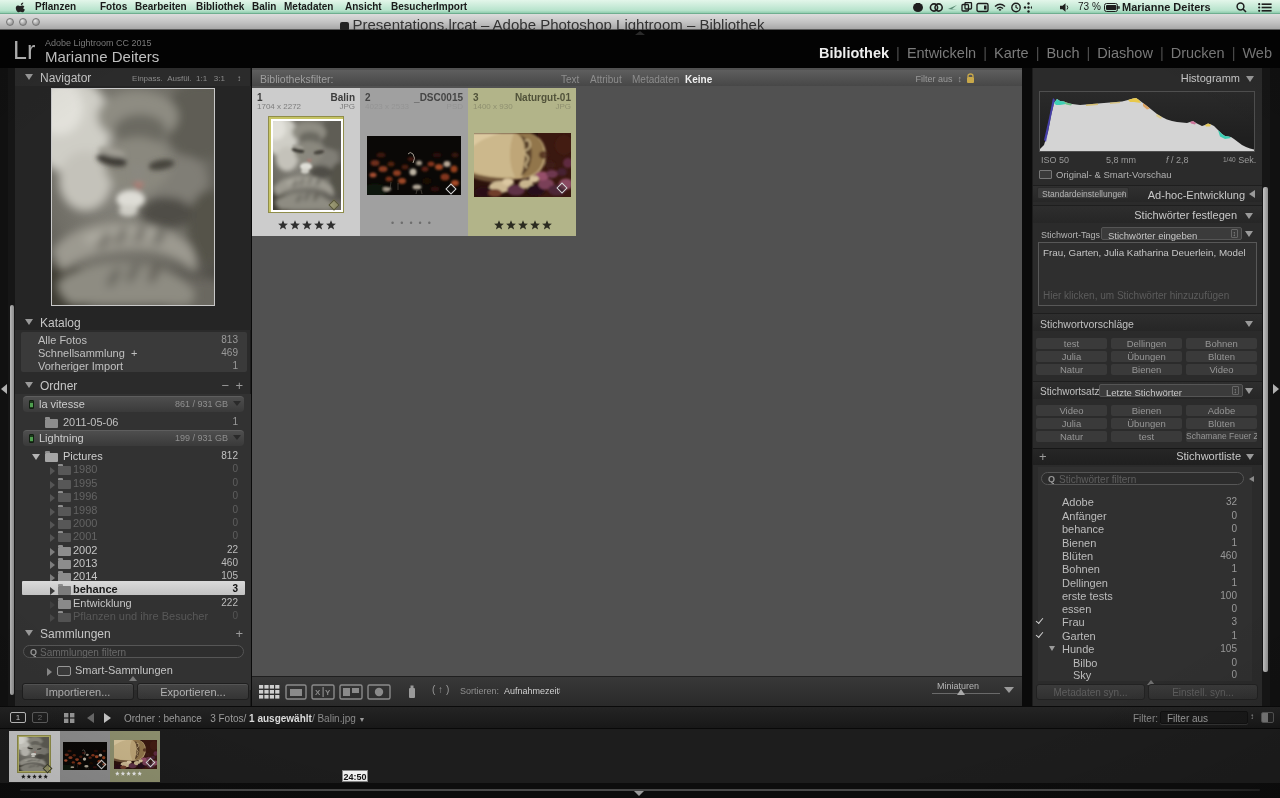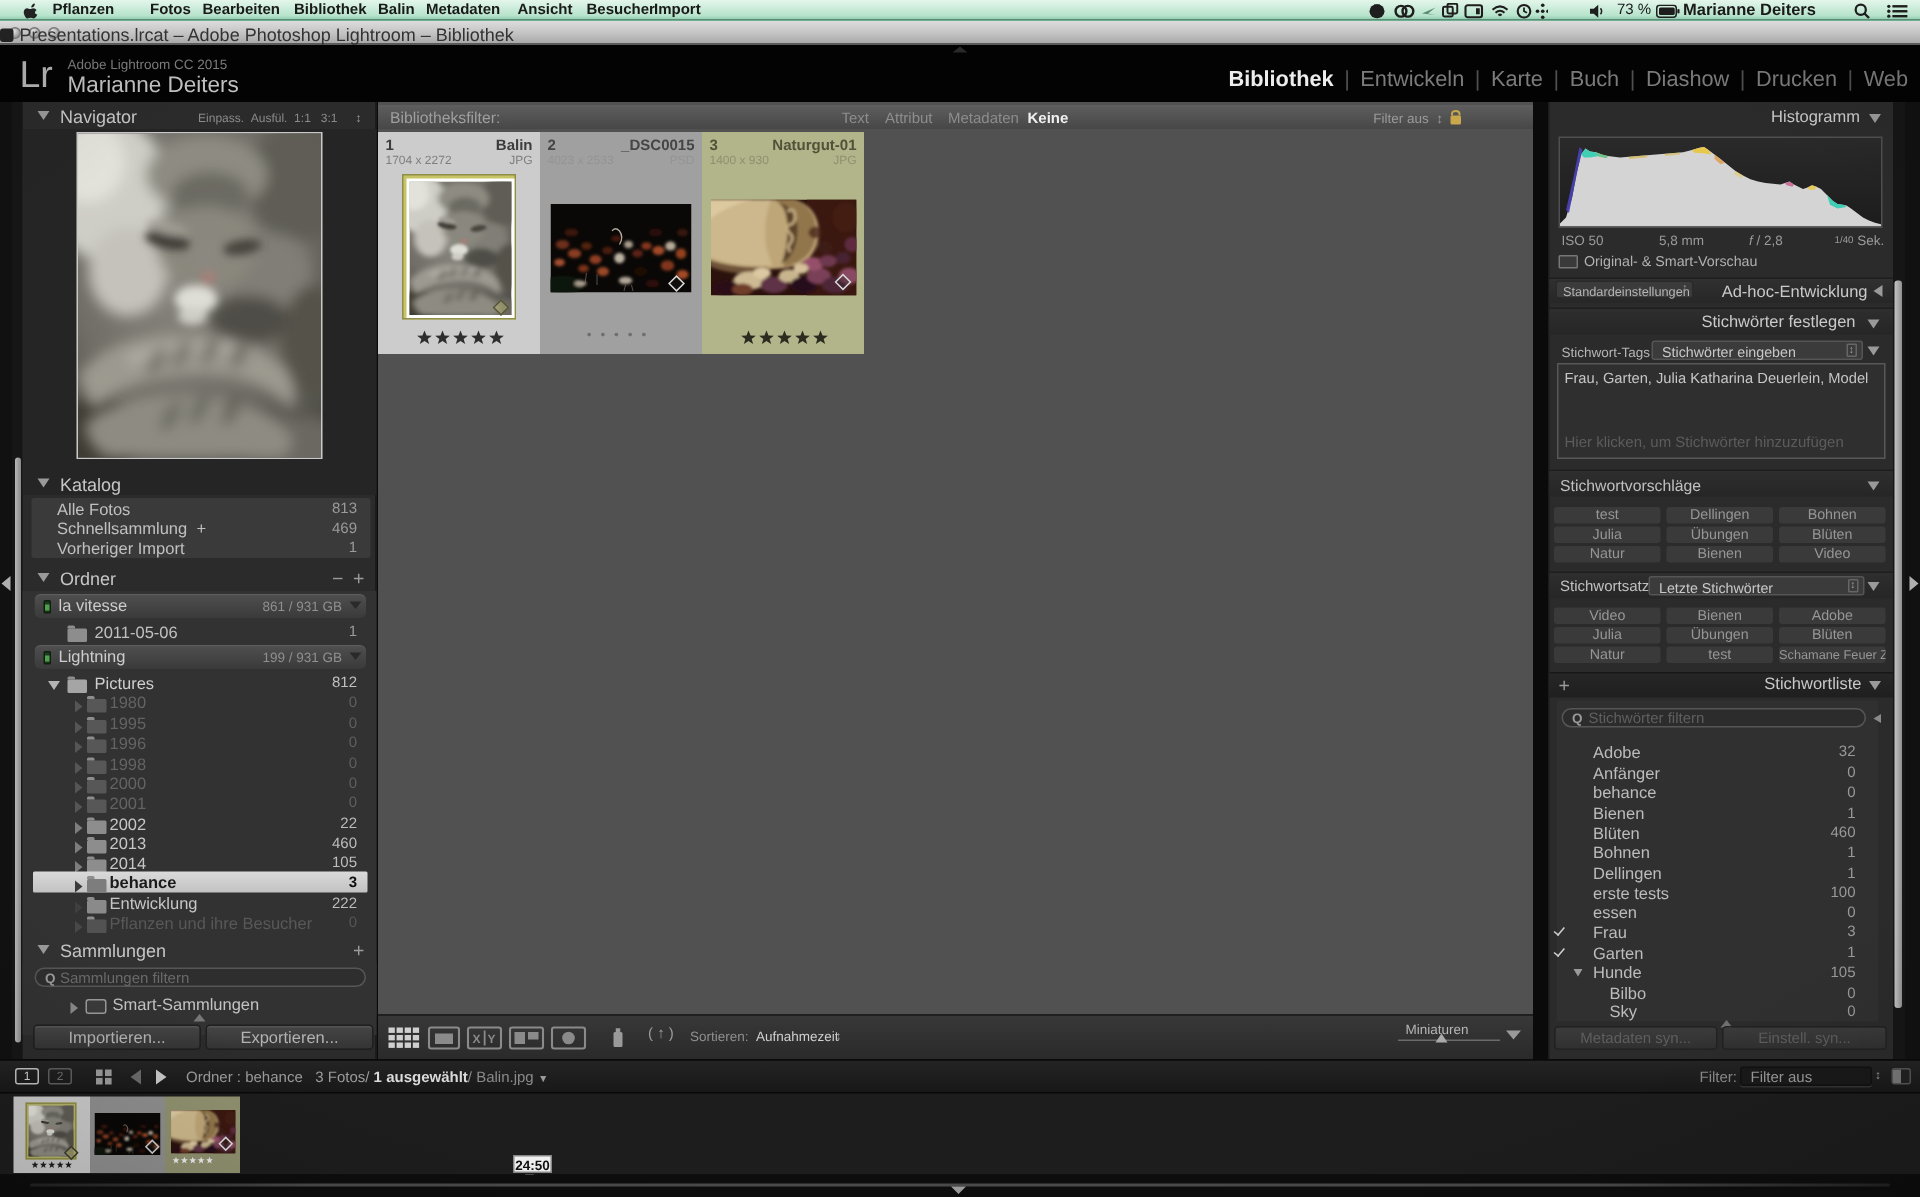--- a/index.html
+++ b/index.html
@@ -14,22 +14,22 @@
   font-size:10px; font-weight:bold; color:#1a1a1a; }
 .mi { position:absolute; top:1px; white-space:nowrap; }
 
 
 #titlebar { position:absolute; top:14px; left:0; width:1280px; height:16px;
   background:linear-gradient(#dcdcdc, #c3c3c3 55%, #a8a8a8);
   border-bottom:1px solid #5a5a5a; }
 .tl { position:absolute; top:4px; width:8px; height:8px; border-radius:50%;
   background:radial-gradient(circle at 35% 30%, #e8e8e8, #9a9a9a 70%, #7b7b7b);
   border:1px solid #777; }
-#wintitle { position:absolute; top:2px; left:0; width:1104px; 
-  font-size:12px; color:#333; }
+#wintitle { position:absolute; top:2px; left:0; width:1104px; text-align:center;
+  font-size:15px; color:#333; }
 
 
 #toppanel { position:absolute; top:30px; left:0; width:1280px; height:38px; background:#030303; }
 #lrlogo { position:absolute; left:13px; top:6px; color:#b5b5b5; font-size:25px; }
 #idplate1 { position:absolute; left:45px; top:8px; color:#7e7e7e; font-size:9px; }
 #idplate2 { position:absolute; left:45px; top:18px; color:#c2c2c2; font-size:15px; }
 #modules { position:absolute; right:8px; top:15px; font-size:14.5px; color:#7b7b7b; white-space:nowrap; }
 #modules b { color:#ededed; font-weight:bold; }
 #modules span.sep { color:#4f4f4f; padding:0 7px; }
 

